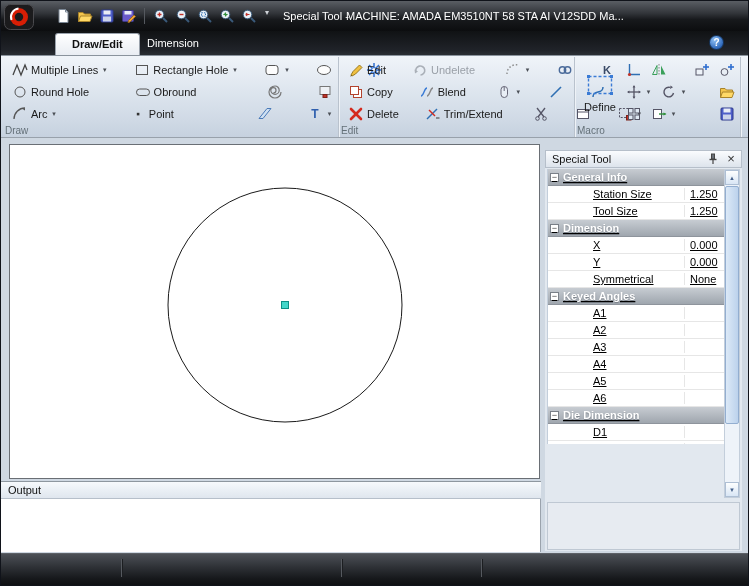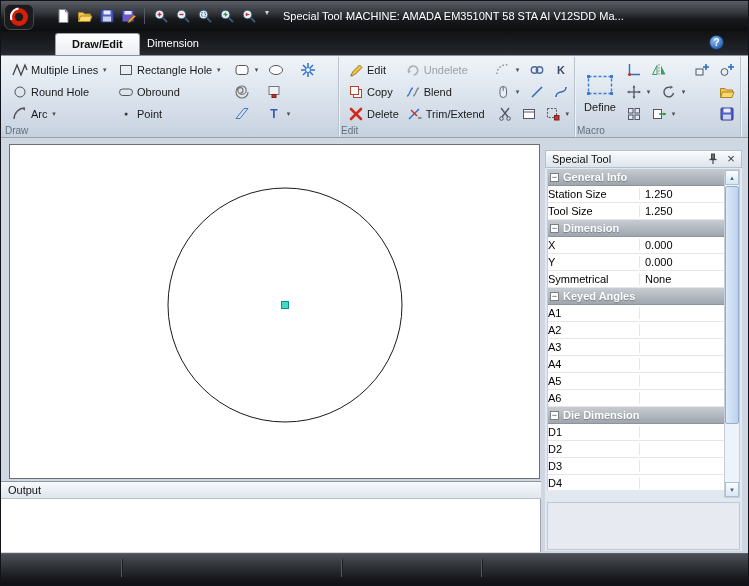--- a/index.html
+++ b/index.html
@@ -34,21 +34,21 @@
 
   
   .ribbon { position:absolute; left:0; top:54px; width:749px; height:83px;
     background:linear-gradient(#f0f4f9,#dde5ee 45%,#cfd9e5 80%,#c6d1df);
     border-top:1px solid #8a939d; border-bottom:1px solid #98a1ab; }
   .rgroup { position:absolute; top:1px; height:80px; border-right:1px solid #b9c2cd; box-shadow:1px 0 0 #eef2f7; }
   .g-draw  { left:4px;  width:334px; }
   .g-edit  { left:340px; width:234px; }
   .g-macro { left:576px; width:164px; }
   .gcap { position:absolute; bottom:1px; left:0; width:100%; text-align:left; font-size:10px; color:#647078; }
-  .grow { position:absolute; left:4px; right:2px; height:20px; display:flex; align-items:center; gap:2px; }
+  .grow { position:absolute; left:4px; right:2px; height:20px; display:flex; align-items:center; gap:20px; }
   .r1 { top:3px; } .r2 { top:25px; } .r3 { top:47px; }
   .rbtn { display:flex; align-items:center; gap:3px; height:19px; padding:0 3px; font-size:11px; color:#1a1a1a;
     border-radius:2px; white-space:nowrap; }
   .rbtn.disabled { color:#9aa0a8;align-items:center; }
   .ic { width:16px; height:16px; flex:none; display:flex; align-items:center; justify-content:center; }
   .dd { width:7px; display:flex; justify-content:center; }
   .dd::after { content:"▾"; font-size:7px; color:#4a4f56; }
   .w104 { width:104px; } .w114 { width:114px; } .w62 { width:62px; } .w96 { width:96px; }
   .letter-ic { font-weight:bold; font-size:12px; color:#2f5fae; }
   .letter-k  { font-weight:bold; font-size:11px; color:#3a4a66; }
@@ -70,30 +70,30 @@
 
   
   .panel { position:absolute; left:544px; top:149px; width:197px; height:401px; background:#e2e8ef; }
   .panel-header { position:absolute; left:0; top:0; width:100%; height:18px;
     background:linear-gradient(#fafcfe,#dde4ec); border:1px solid #b6bfca; display:flex; align-items:center;
     padding-left:6px; font-size:11px; color:#111; }
   .panel-tools { position:absolute; right:3px; top:1px; display:flex; gap:4px; align-items:center; }
   .ptool { width:14px; height:14px; display:flex; align-items:center; justify-content:center; }
   .close-x::after { content:"×"; font-size:13px; color:#333; line-height:12px; }
 
-  .pg { position:absolute; left:2px; top:19px; width:177px; height:321px; background:#d946ef; overflow:hidden;
-    border-left:1px solid #c3cedb; }
+  .pg { position:absolute; left:2px; top:19px; width:177px; height:275px; background:#d946ef; overflow:hidden;
+    border-left:1px solid #c3cedb;text-decoration:underline; }
   .pg-sec { height:17px; display:flex; align-items:center; background:linear-gradient(#c7ccd2,#9fa6ae);
     border-bottom:1px solid #8e949c; }
   .pg-sec-title { font-size:11px; font-weight:bold; color:#fff; text-shadow:0 1px 1px rgba(70,76,84,.5); }
   .minusbox { width:9px; height:9px; margin:0 4px 0 2px; background:#fff; border:1px solid #7a8088;
     display:flex; align-items:center; justify-content:center; flex:none; }
   .minusbox::after { content:"−"; font-size:9px; color:#444; line-height:7px; }
   .pg-row { height:17px; display:flex; align-items:center; border-bottom:1px solid #e6e6e6; background:#fff; font-size:11px; }
-  .pg-label { width:92px; border-right:1px solid #e6e6e6; color:#000; overflow:hidden; white-space:nowrap; }
+  .pg-label { width:92px; border-right:1px solid #e6e6e6; color:#000; overflow:hidden; white-space:nowrap;margin-left:45px; }
   .pg-value { flex:1; padding-left:5px; color:#000; overflow:hidden; white-space:nowrap; }
 
   .sb { position:absolute; top:19px; right:2px; width:16px; height:329px; background:#eef3f9; border:1px solid #c3cedb; }
   .sb-btn { position:absolute; left:0; width:14px; height:15px; background:linear-gradient(#fdfefe,#d9e6f5);
     border:1px solid #aebfd4; display:flex; align-items:center; justify-content:center; }
   .sb-up { top:0; } .sb-down { bottom:0; }
   .sb-up::after { content:"▲"; font-size:6px; color:#44608a; }
   .sb-down::after { content:"▼"; font-size:6px; color:#44608a; }
   .sb-thumb { position:absolute; left:0; top:16px; width:14px; height:238px;
     background:linear-gradient(90deg,#dce9f7,#bcd2ec); border:1px solid #93aed0; border-radius:2px; }

